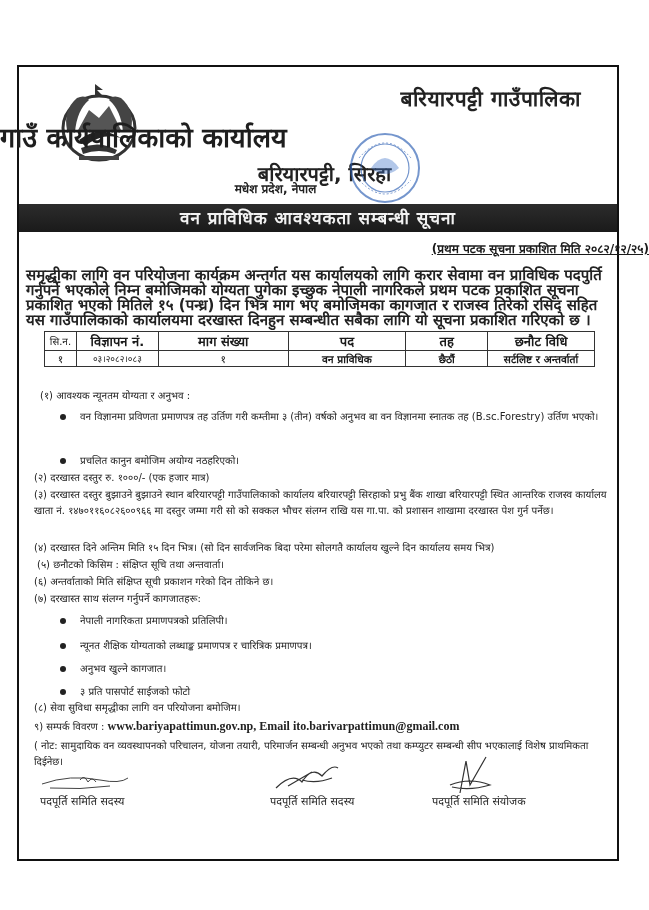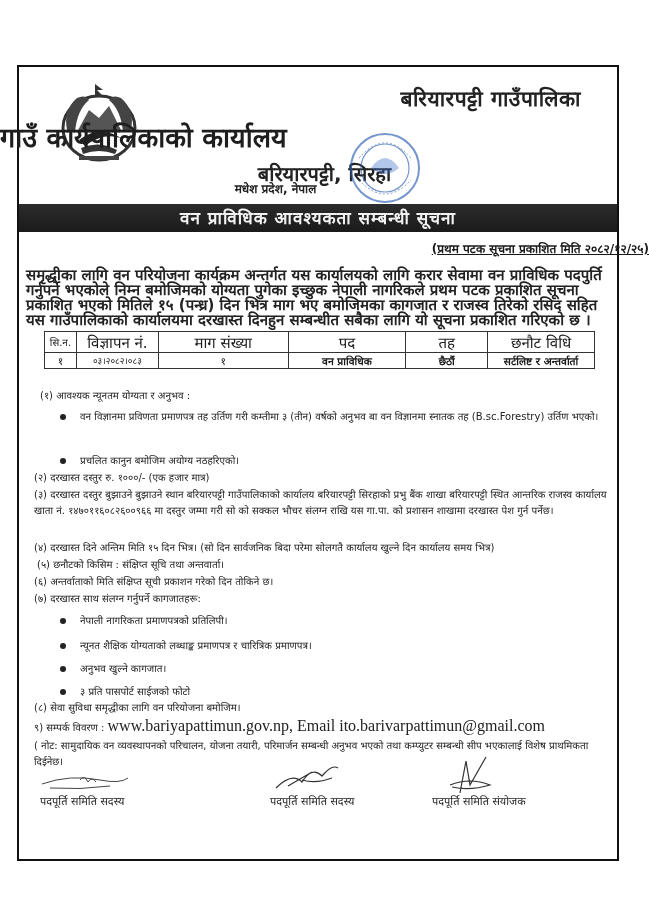--- a/index.html
+++ b/index.html
@@ -49,38 +49,38 @@
     font-size: 15px; font-weight: bold; line-height: 15px; color: #222;
   }
   table.posts {
     position: absolute; left: 44px; top: 331px; width: 551px;
     border-collapse: collapse; font-size: 10.5px;
   }
   table.posts td, table.posts th {
     border: 1px solid #333; text-align: center; height: 15px; padding: 0 2px;
     font-weight: normal;
   }
-  table.posts th { font-weight: normal; font-size: 15px; }
+  table.posts th { font-weight: bold; font-size: 13px; }
   table.posts th.sn { font-size: 10px; font-weight: normal; }
   table.posts td.bold { font-weight: bold; }
   .sec {
     position: absolute; left: 34px; width: 582px; font-size: 10px; color: #222; line-height: 16px;
   }
   .bullet {
     position: absolute; left: 60px; width: 540px; font-size: 10px; color: #222; line-height: 18px;
   }
   .bullet .dot {
     position: absolute; left: 0; top: 6px; width: 6px; height: 6px; border-radius: 50%; background: #222;
   }
   .bullet .txt { display: block; margin-left: 20px; }
   .sig {
     position: absolute; top: 793px; font-size: 11px; color: #222;
   }
   .sigmark { position: absolute; }
-  .serif { font-family: "Liberation Serif", serif; font-size: 16px; }
+  .serif { font-family: "Liberation Serif", serif; font-size: 12px; font-weight: bold; }
 </style>
 </head>
 <body>
 
 <div class="frame"></div>
 
 <svg class="logo" viewBox="0 0 88 88">
   <ellipse cx="44" cy="48" rx="36" ry="32" fill="none" stroke="#333" stroke-width="3"></ellipse>
   <path d="M12 50 Q8 30 22 18 Q30 14 34 20 Q22 30 20 52 Z" fill="#444"></path>
   <path d="M76 50 Q80 30 66 18 Q58 14 54 20 Q66 30 68 52 Z" fill="#444"></path>

